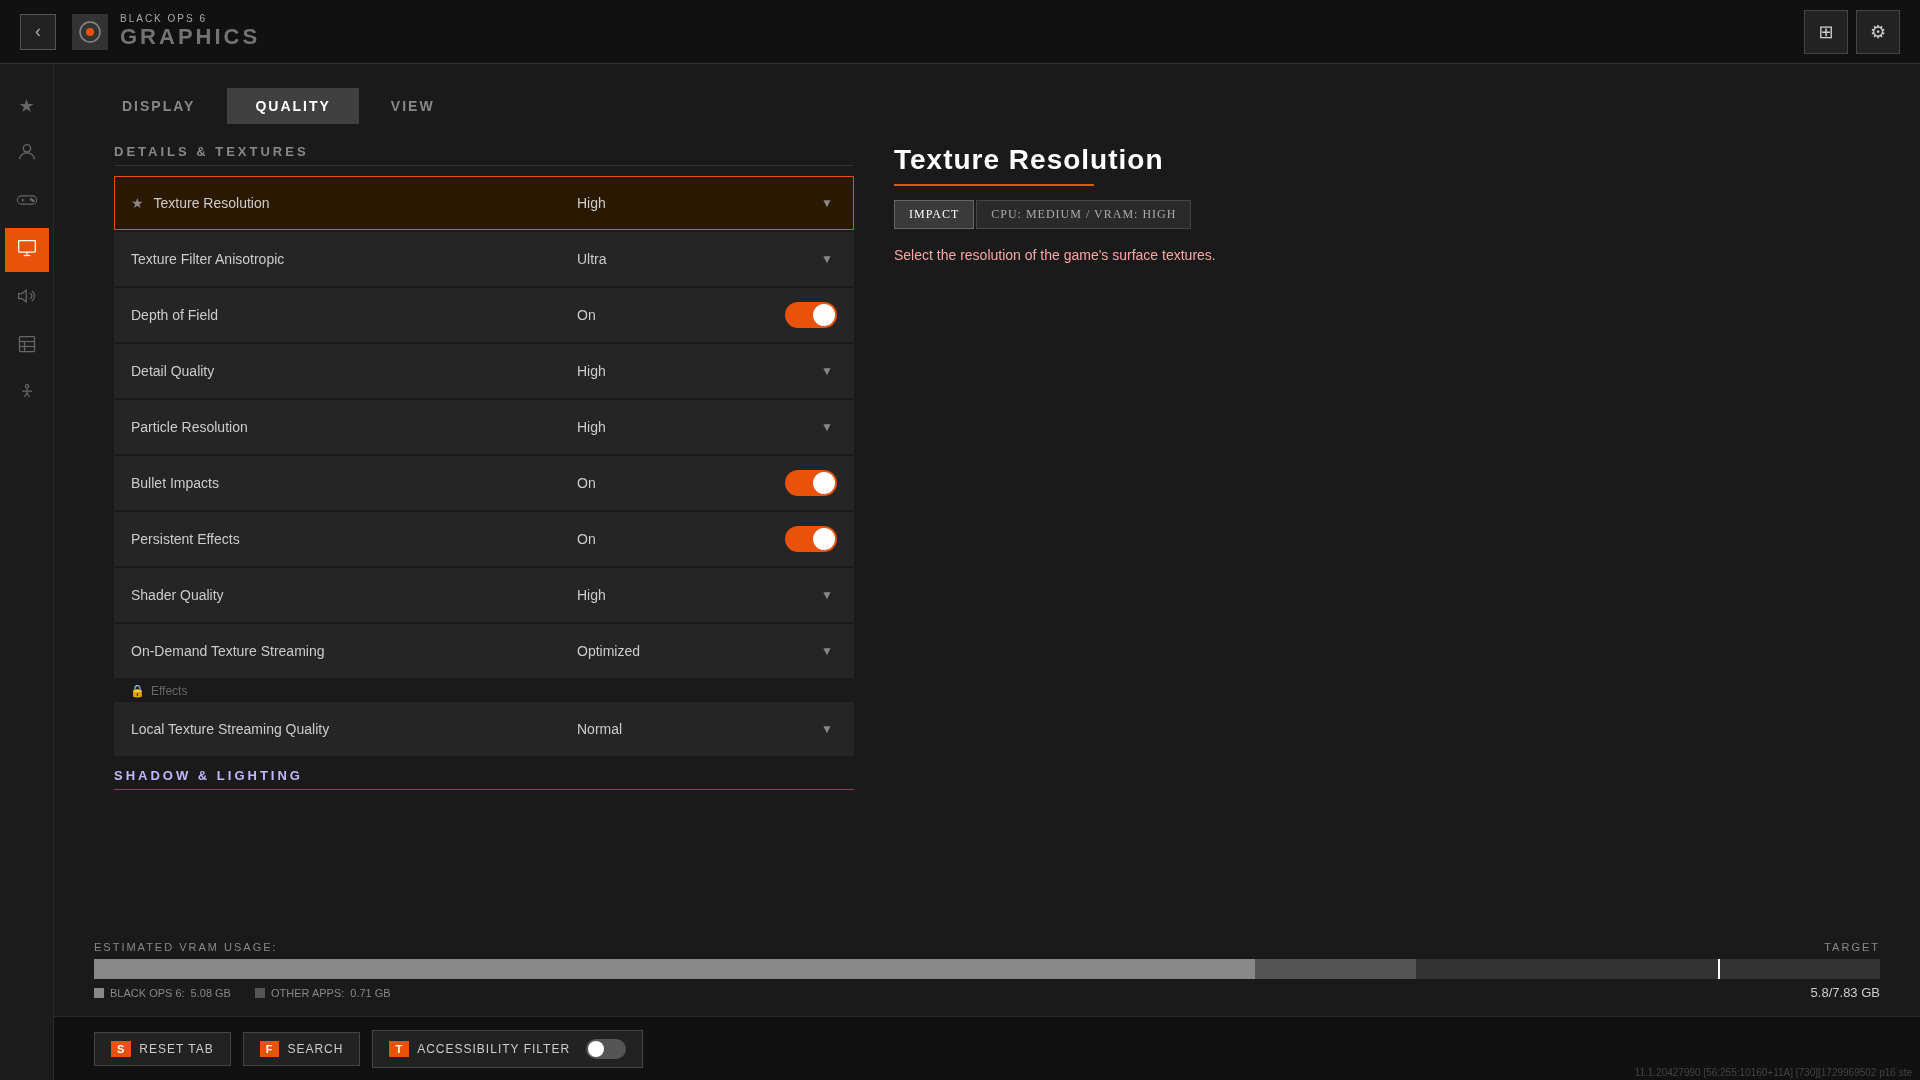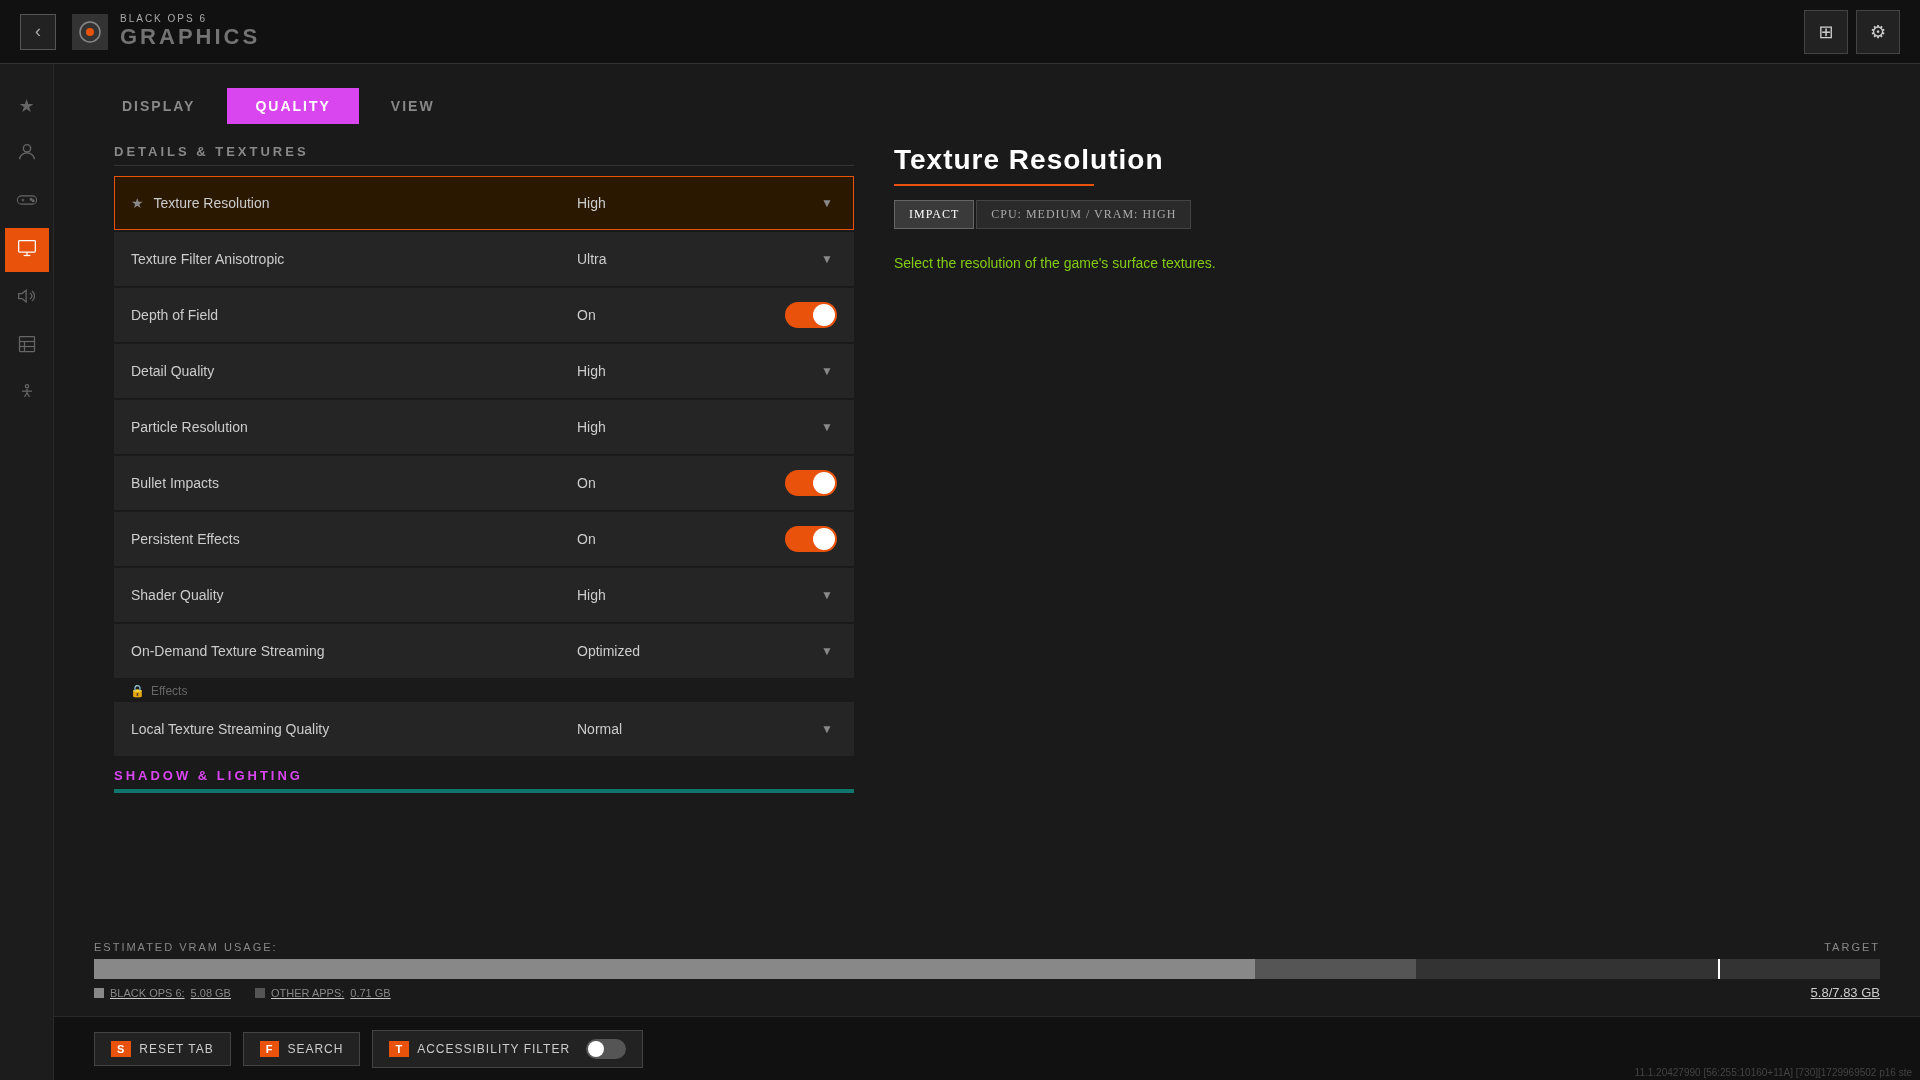--- a/index.html
+++ b/index.html
@@ -137,21 +137,21 @@
       background: transparent;
       border: none;
       color: #888;
       font-size: 14px;
       letter-spacing: 2px;
       text-transform: uppercase;
       cursor: pointer;
       font-weight: 600;
     }
     .tab.active {
-      background: #d946ef;
+      background: #404040;
       color: #fff;
     }
 
     
     .content-split {
       display: flex;
       flex: 1;
       padding: 20px 40px 0;
       gap: 40px;
       overflow: hidden;
@@ -311,24 +311,23 @@
       cursor: pointer;
       letter-spacing: 1px;
     }
     .info-tab.active {
       background: #3a3a3a;
       color: #fff;
       border-color: #666;
     }
     .info-description {
       font-size: 14px;
-      color: #84cc16;
+      color: #fca5a5;
       line-height: 1.5;
       max-width: 480px;
-      margin-top: 8px;
     }
 
     
     .vram-section {
       position: absolute;
       bottom: 80px;
       left: 54px;
       right: 0;
       padding: 0 40px;
     }
@@ -363,21 +362,20 @@
       top: 0;
       width: 2px;
       height: 100%;
       background: #fff;
     }
     .vram-legend {
       display: flex;
       gap: 24px;
       margin-top: 6px;
       align-items: center;
-      text-decoration: underline;
     }
     .vram-legend-item {
       display: flex;
       align-items: center;
       gap: 6px;
       font-size: 11px;
       color: #888;
     }
     .vram-dot {
       width: 10px;
@@ -448,25 +446,25 @@
       font-size: 10px;
       color: #444;
     }
 
     
     .shadow-section-title {
       font-size: 13px;
       font-weight: 700;
       letter-spacing: 3px;
       text-transform: uppercase;
-      color: #d946ef;
+      color: #c4b5fd;
       margin-top: 12px;
       margin-bottom: 10px;
       padding-bottom: 6px;
-      border-bottom: 4px solid #0f766e;
+      border-bottom: 1px solid #0f766e;
     }
   </style>
 </head>
 <body>
 
 <div class="top-bar">
   <div class="back-btn">
     <span>‹</span>
   </div>
   <div class="logo-area">

